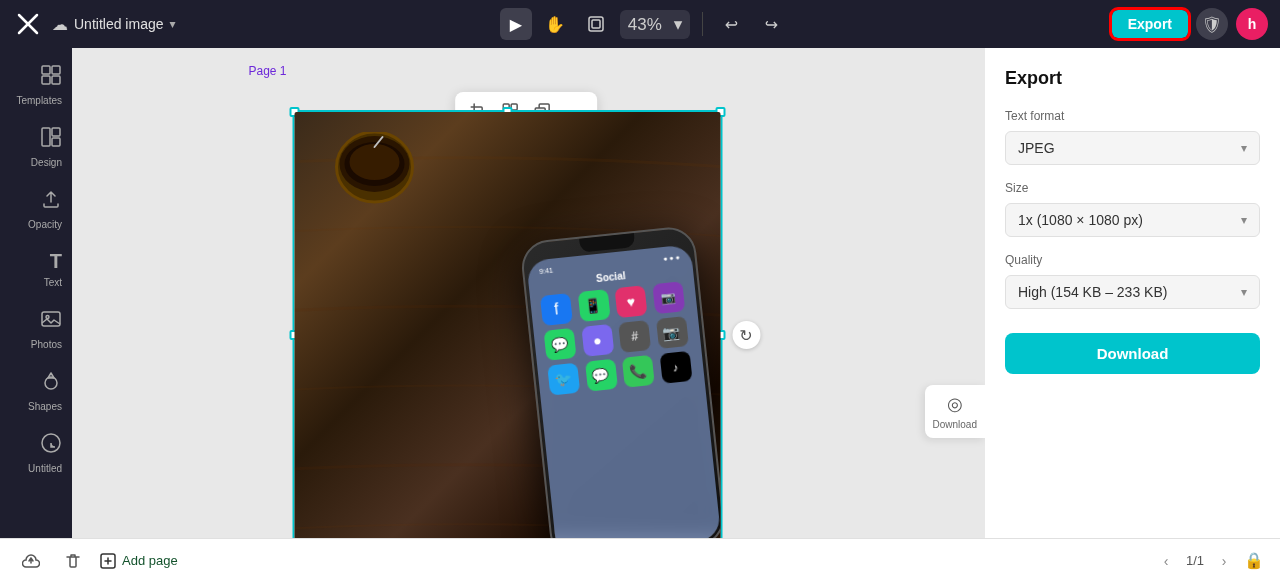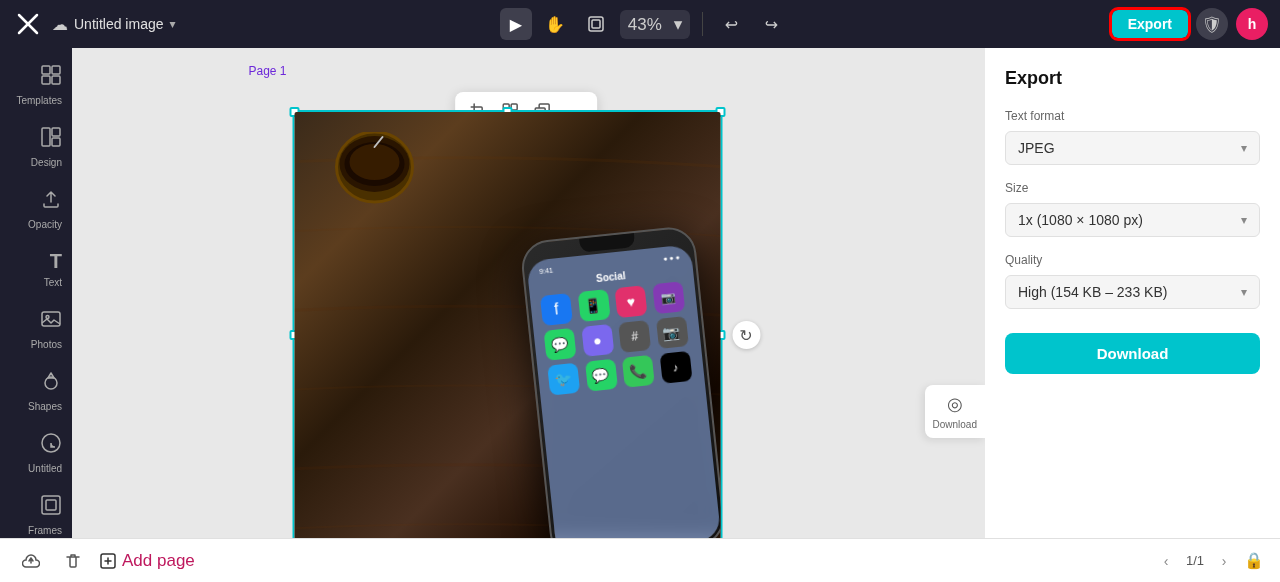--- a/index.html
+++ b/index.html
@@ -245,21 +245,21 @@
       flex-shrink: 0;
     }
     .bb-btn {
       border: none; background: transparent;
       cursor: pointer; color: #555; font-size: 16px;
       display: flex; align-items: center; justify-content: center;
       width: 30px; height: 30px; border-radius: 4px;
     }
     .add-page-btn {
       display: flex; align-items: center; gap: 6px;
-      color: #be185d; font-size: 17px; cursor: pointer;
+      color: #14532d; font-size: 13px; cursor: pointer;
       border: none; background: transparent;
     }
     .bb-right {
       margin-left: auto;
       display: flex; align-items: center; gap: 8px;
     }
     .page-indicator {
       font-size: 13px; color: #555;
     }
     .bb-nav-btn {
@@ -369,29 +369,20 @@
       <span>Shapes</span>
     </div>
     <div class="sidebar-item">
       <span class="si-icon">
         <svg width="22" height="22" viewBox="0 0 22 22" fill="none">
           <path d="M11 2a9 9 0 100 18A9 9 0 0011 2z" stroke="#aaa" stroke-width="1.5"></path>
           <path d="M11 11a4 4 0 004 4H11V11z" stroke="#aaa" stroke-width="1.5"></path>
         </svg>
       </span>
       <span>Untitled</span>
-    </div>
-    <div class="sidebar-item">
-      <span class="si-icon">
-        <svg width="22" height="22" viewBox="0 0 22 22" fill="none">
-          <rect x="2" y="2" width="18" height="18" rx="2" stroke="#aaa" stroke-width="1.5"></rect>
-          <rect x="6" y="6" width="10" height="10" rx="1" stroke="#aaa" stroke-width="1.5"></rect>
-        </svg>
-      </span>
-      <span>Frames</span>
     </div>
   </div>
 
   <div class="canvas-area">
     <div class="page-label">Page 1</div>
 
     <div class="float-toolbar">
       <button class="ft-btn">
         <svg width="16" height="16" viewBox="0 0 16 16" fill="none">
           <path d="M4 1v10a1 1 0 001 1h10" stroke="#555" stroke-width="1.5" stroke-linecap="round"></path>

